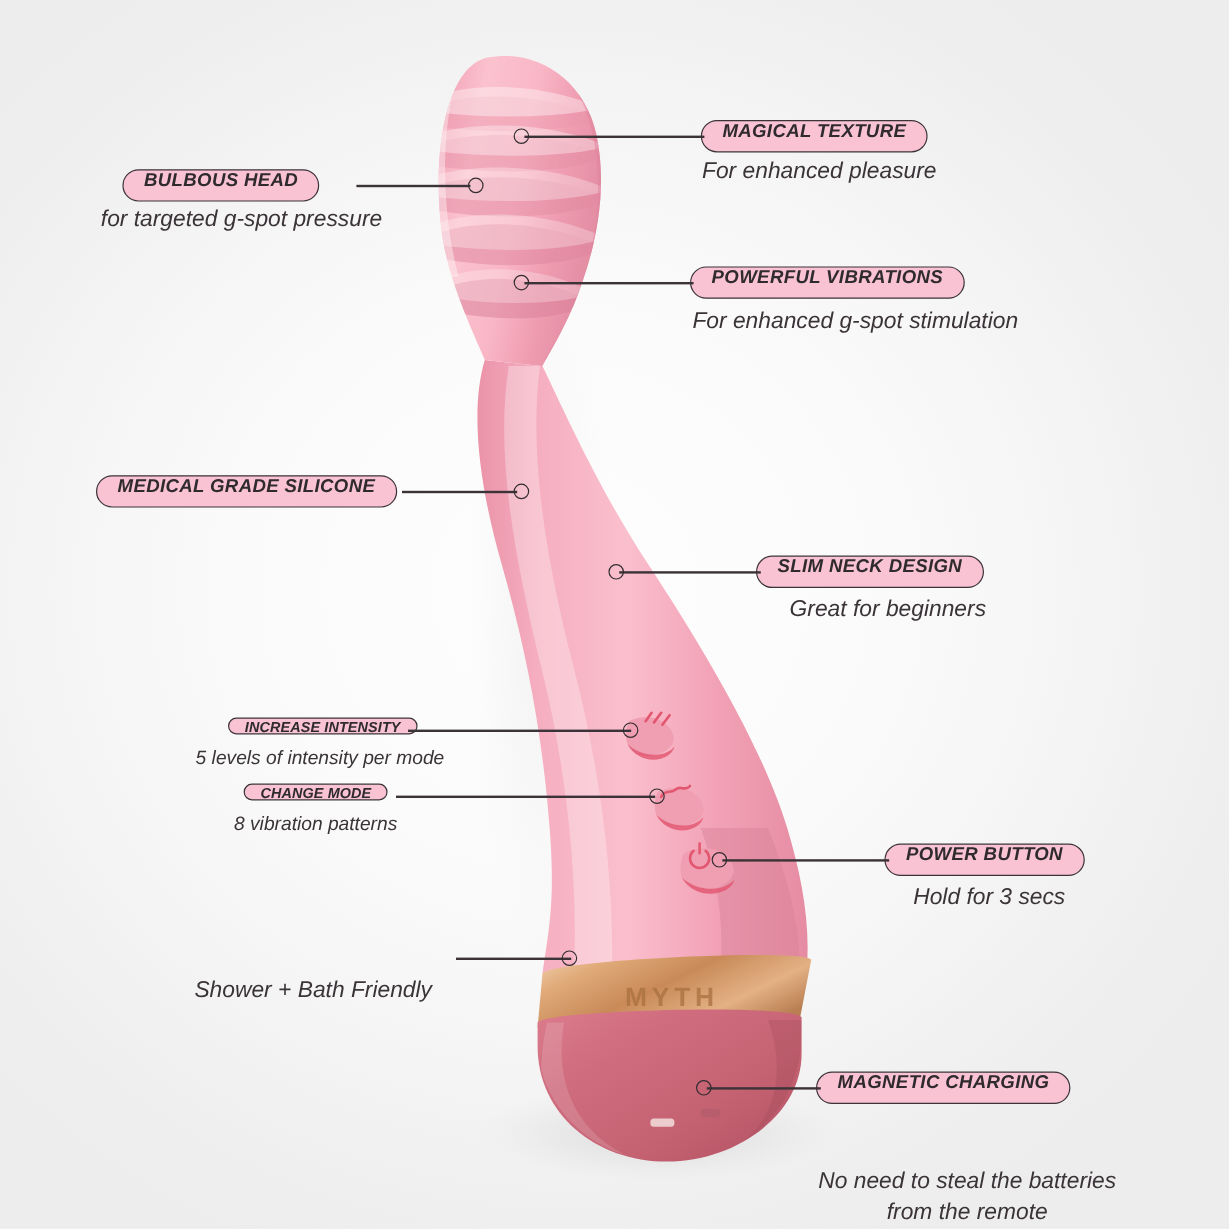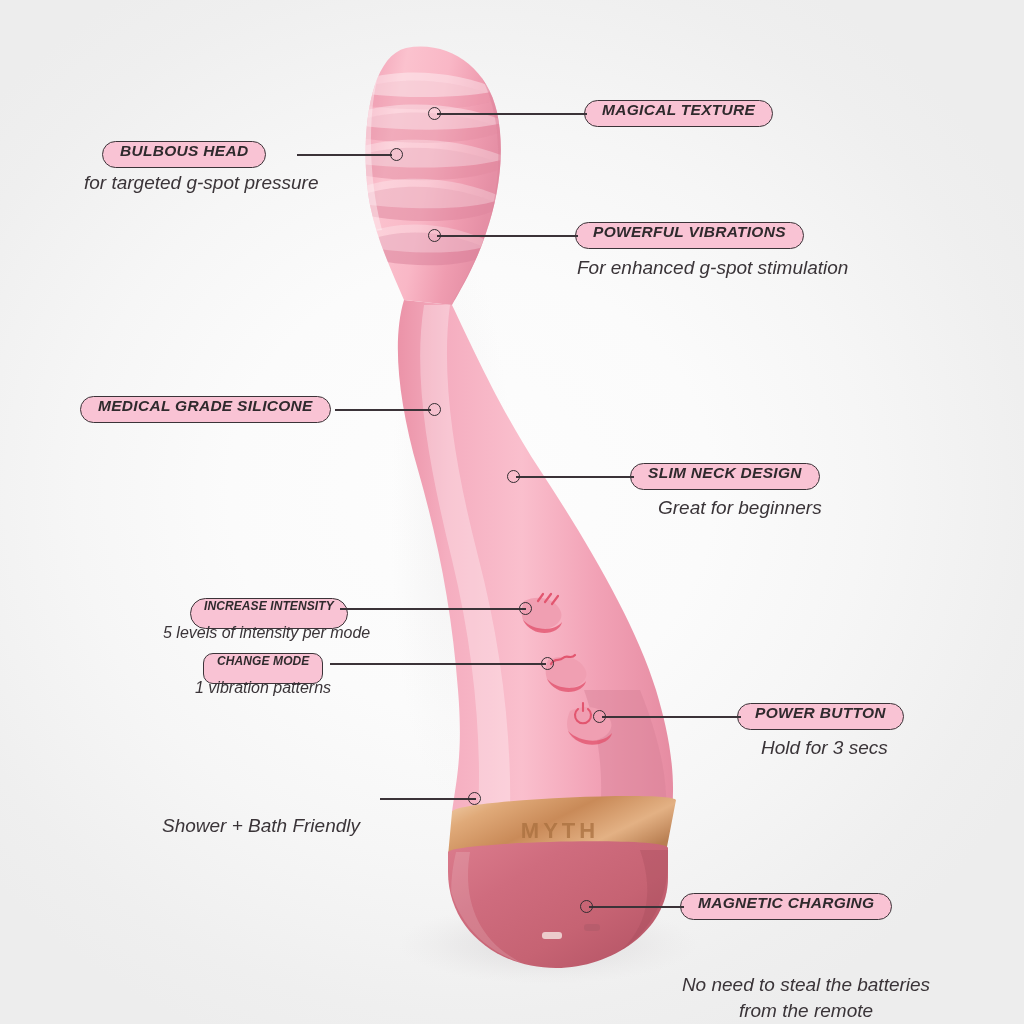--- a/index.html
+++ b/index.html
@@ -16,21 +16,21 @@
 
   
   .pill{
     position:absolute;display:inline-flex;align-items:flex-start;justify-content:center;
     background:#f9c3d4;border:1.6px solid #3b3338;border-radius:999px;
     color:#2f2a2d;font-weight:bold;font-style:italic;
     letter-spacing:.3px;white-space:nowrap;
     box-sizing:border-box;
   }
   .pill.big{height:27px;padding:0 17px;font-size:15.5px;}
-  .pill.small{height:31px;padding:0 13px;font-size:12px;letter-spacing:.1px;}
+  .pill.small{height:14px;padding:0 13px;font-size:12px;letter-spacing:.1px;}
   .desc{
     position:absolute;color:#3a3438;font-style:italic;white-space:nowrap;
     font-size:19px;line-height:25px;
   }
   .desc.small{font-size:16px;}
   .desc.two{white-space:normal;text-align:center;line-height:26px;}
 
   
   .line{position:absolute;height:1.6px;background:#3b3338;}
   .dot{
@@ -167,20 +167,21 @@
   <div class="pill big" style="left:102px;top:141px;font-style:italic;">
     <span>BULBOUS HEAD</span>
   </div>
   <div class="desc" style="left:84px;top:170px;">for targeted g-spot pressure</div>
   <div class="line" style="left:297px;top:154px;width:95px;"></div>
   <div class="dot" style="left:390px;top:148px;"></div>
 
   <div class="pill big" style="left:584px;top:100px;">
     <span>MAGICAL TEXTURE</span>
   </div>
+  <div class="desc" style="left:585px;top:130px;">For enhanced pleasure</div>
   <div class="line" style="left:437px;top:113px;width:150px;"></div>
   <div class="dot" style="left:428px;top:107px;"></div>
 
   <div class="pill big" style="left:575px;top:222px;">
     <span>POWERFUL VIBRATIONS</span>
   </div>
   <div class="desc" style="left:577px;top:255px;">For enhanced g-spot stimulation</div>
   <div class="line" style="left:437px;top:235px;width:141px;"></div>
   <div class="dot" style="left:428px;top:229px;"></div>
 
@@ -201,21 +202,21 @@
   <div class="pill small" style="left:190px;top:598px;">
     <span>INCREASE INTENSITY</span>
   </div>
   <div class="desc small" style="left:163px;top:620px;">5 levels of intensity per mode</div>
   <div class="line" style="left:340px;top:608px;width:186px;"></div>
   <div class="dot" style="left:519px;top:602px;"></div>
 
   <div class="pill small" style="left:203px;top:653px;border-radius:10px;">
     <span>CHANGE MODE</span>
   </div>
-  <div class="desc small" style="left:195px;top:675px;">1 vibration patterns</div>
+  <div class="desc small" style="left:195px;top:675px;">8 vibration patterns</div>
   <div class="line" style="left:330px;top:663px;width:216px;"></div>
   <div class="dot" style="left:541px;top:657px;"></div>
 
   <div class="pill big" style="left:737px;top:703px;">
     <span>POWER BUTTON</span>
   </div>
   <div class="desc" style="left:761px;top:735px;">Hold for 3 secs</div>
   <div class="line" style="left:602px;top:716px;width:139px;"></div>
   <div class="dot" style="left:593px;top:710px;"></div>
 

